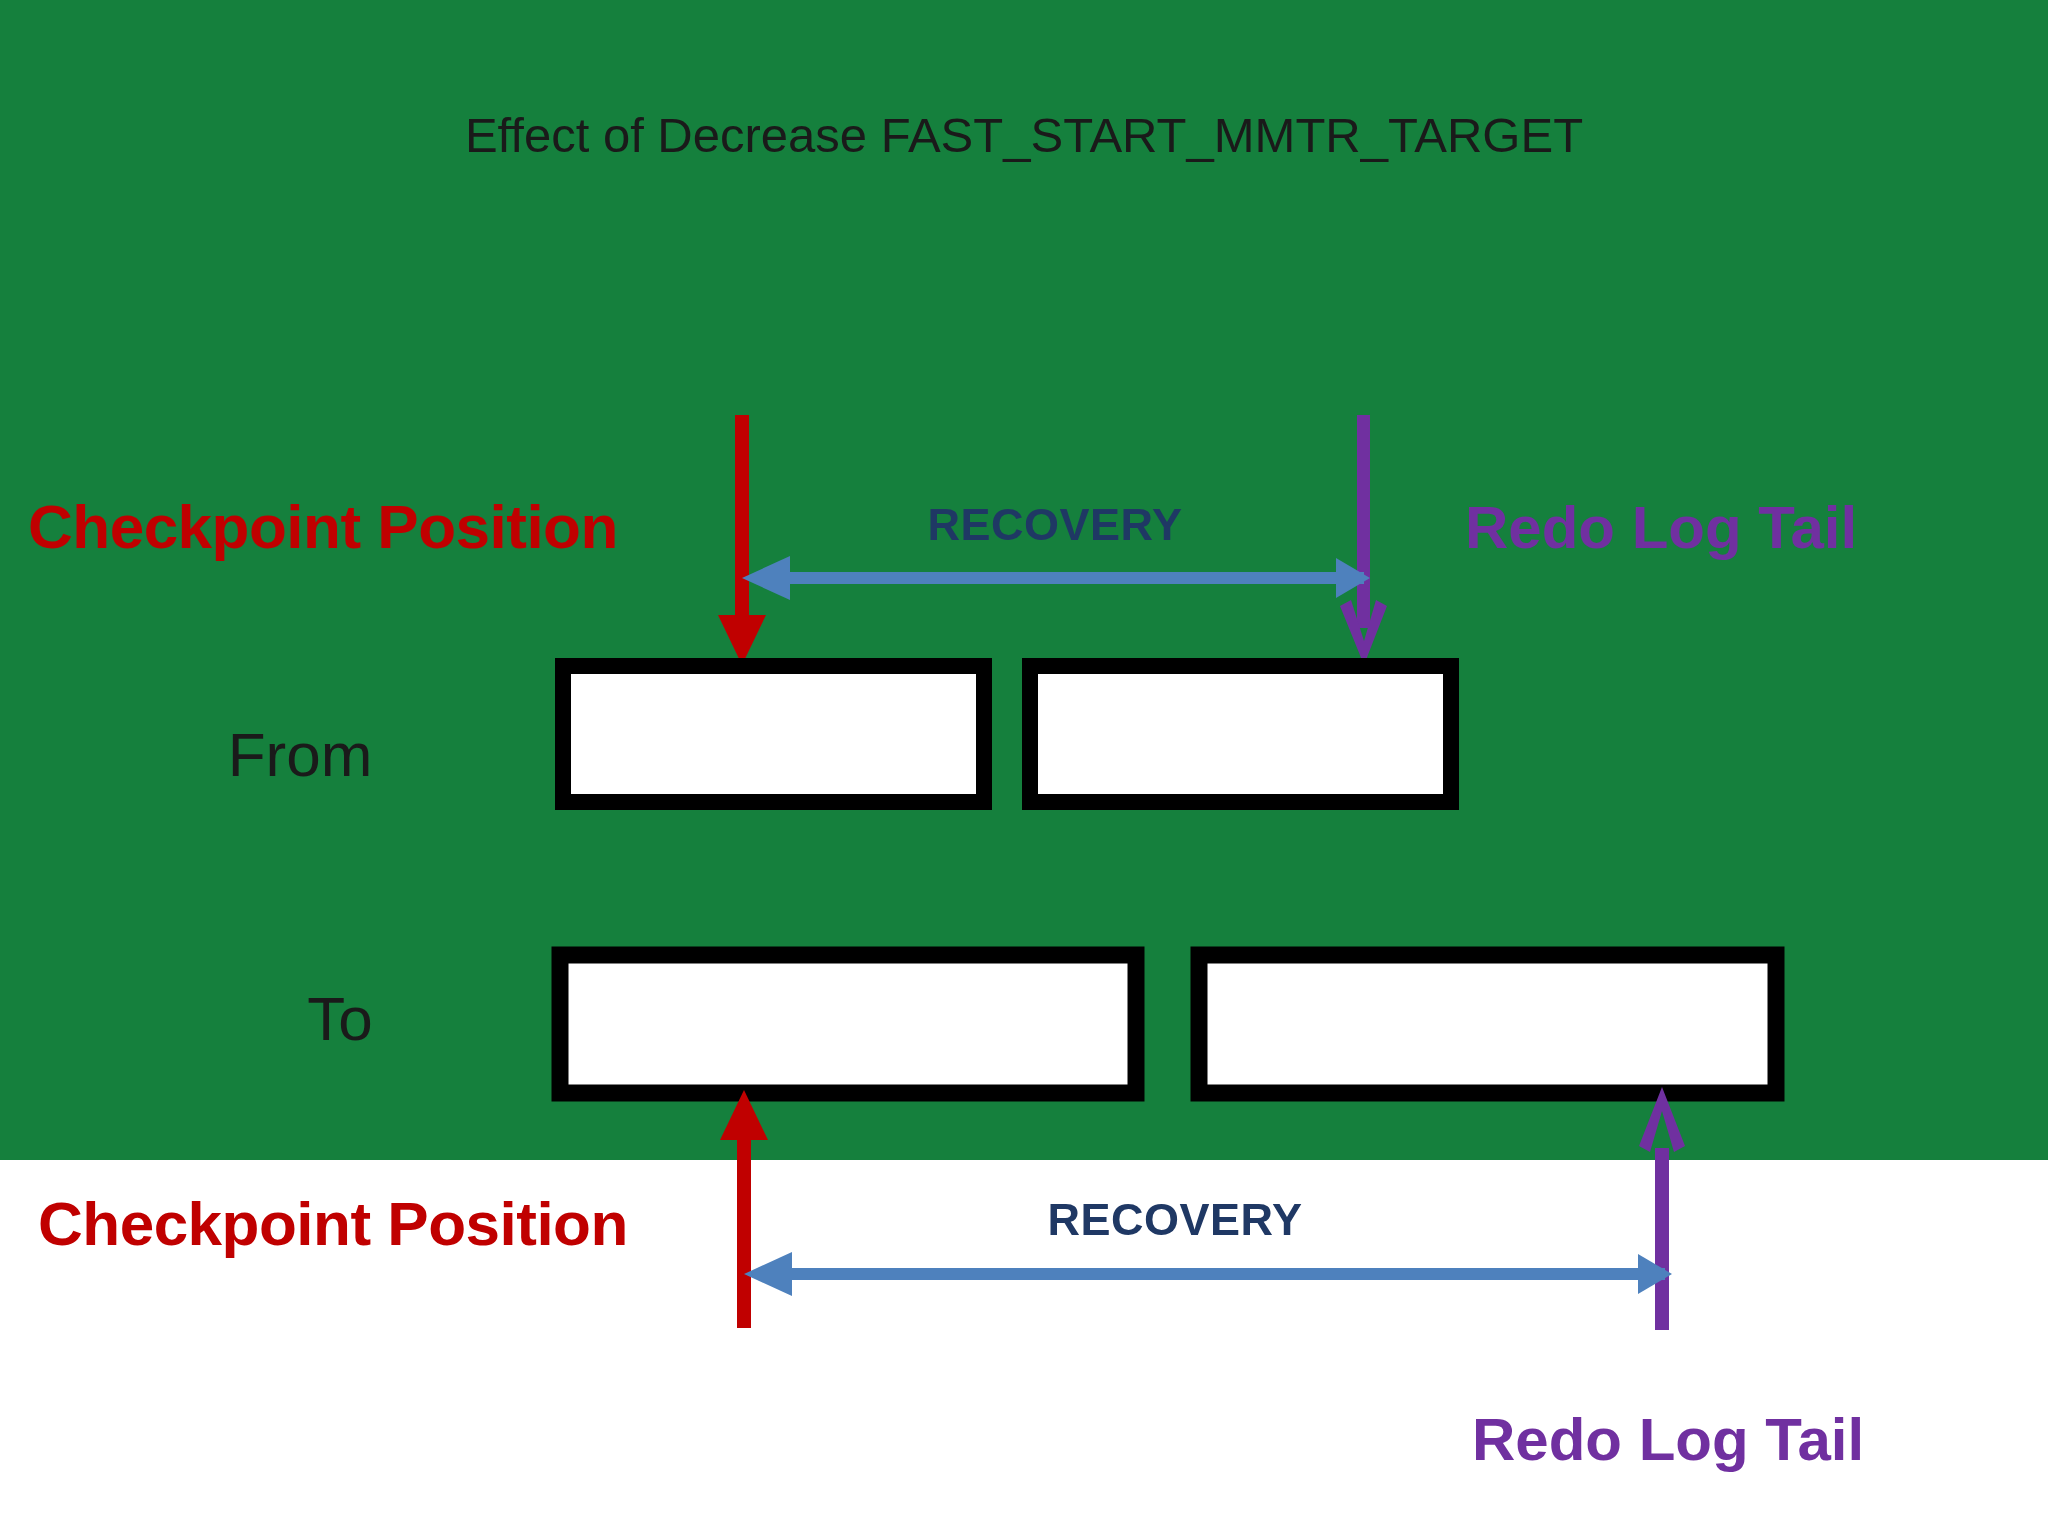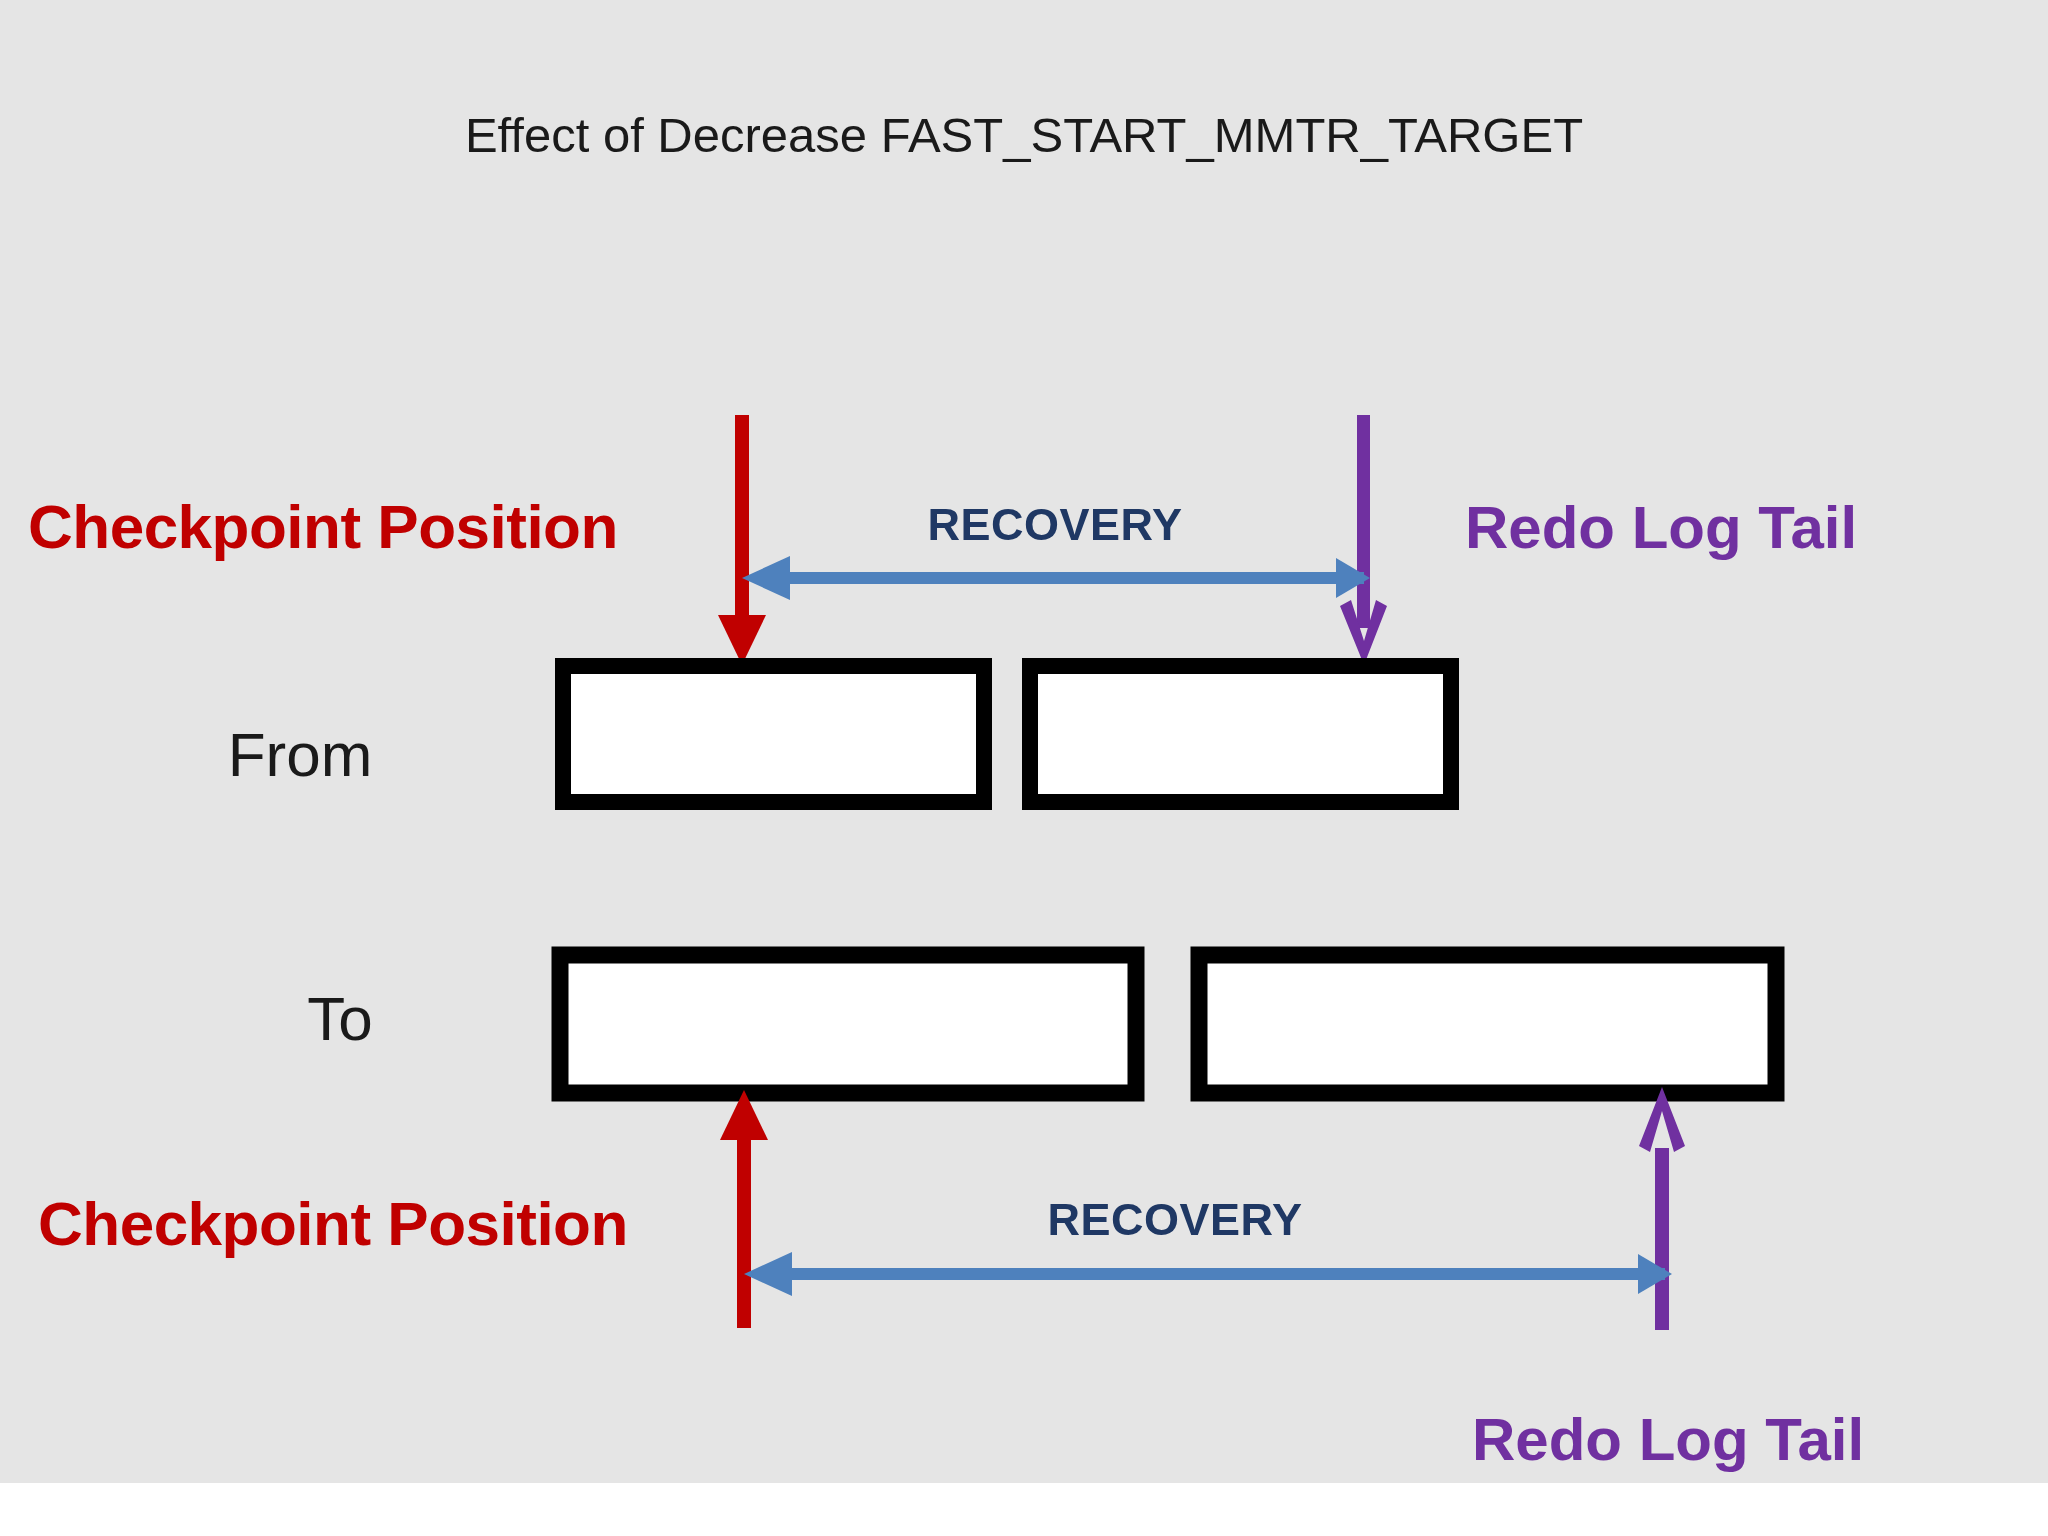--- a/index.html
+++ b/index.html
@@ -9,22 +9,22 @@
   }
   body {
     width: 2048px;
     height: 1536px;
     overflow: hidden;
     font-family: "Liberation Sans", sans-serif;
   }
   #canvas {
     position: relative;
     width: 2048px;
-    height: 1483px;
-    background: #e5e5e5;
+    height: 1160px;
+    background: #15803d;
   }
   #diagram-svg {
     position: absolute;
     left: 0;
     top: 0;
     width: 2048px;
     height: 1536px;
   }
   .ttl {
     font-family: "Liberation Sans", sans-serif;

